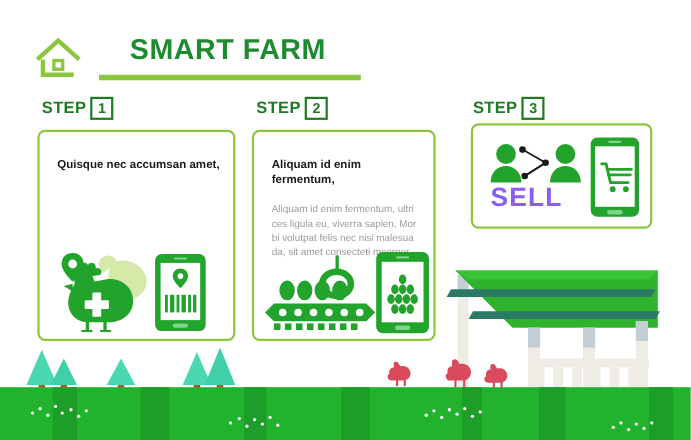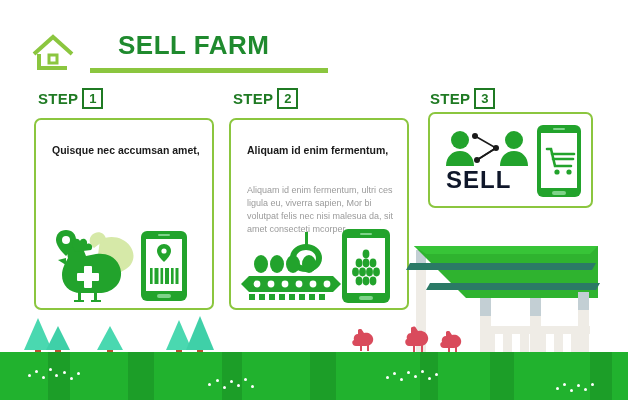--- a/index.html
+++ b/index.html
@@ -27,21 +27,21 @@
     width:17px;height:17px;border:2px solid #1f7a23;color:#1f7a23;
     font-size:13px;font-weight:bold;line-height:1;
   }
   #step1{left:38px;top:88px;}
   #step2{left:233px;top:88px;}
   #step3{left:430px;top:88px;}
 
   
   .card{position:absolute;border:2px solid #8bc63f;border-radius:7px;background:#fff;box-sizing:border-box;}
   #card1{left:34px;top:118px;width:180px;height:192px;}
-  #card2{left:229px;top:118px;width:180px;height:192px;}
+  #card2{left:229px;top:118px;width:167px;height:192px;}
   #card3{left:428px;top:112px;width:165px;height:96px;}
 
   .card-head{
     position:absolute;left:16px;top:24px;right:12px;
     font-size:10.5px;font-weight:bold;color:#1a1a1a;line-height:1.2;
   }
   .card-body{
     position:absolute;left:16px;right:12px;
     font-size:9px;color:#9b9b9b;line-height:1.45;
   }
@@ -65,21 +65,21 @@
 <div id="stage">
 
   <div class="header">
     <span class="house-icon">
       <svg width="46" height="40" viewBox="0 0 46 40">
         <path d="M4 22 L23 5 L42 22" fill="none" stroke="#8bc63f" stroke-width="4" stroke-linejoin="miter"></path>
         <path d="M9 22 L9 36 L37 36" fill="none" stroke="#8bc63f" stroke-width="4"></path>
         <rect x="19" y="23" width="8" height="8" fill="none" stroke="#8bc63f" stroke-width="3"></rect>
       </svg>
     </span>
-    <div class="title">SELL FARM</div>
+    <div class="title">SMART FARM</div>
     <div class="title-rule"></div>
   </div>
 
   <div class="step" id="step1">
     <span>STEP</span>
     <span class="num">1</span>
   </div>
   <div class="step" id="step2">
     <span>STEP</span>
     <span class="num">2</span>
@@ -219,21 +219,21 @@
           <path d="M52 22 L33 34"></path>
         </g>
         <g fill="#1a1a1a">
           <circle cx="31" cy="10" r="3"></circle>
           <circle cx="52" cy="22" r="3"></circle>
           <circle cx="33" cy="34" r="3"></circle>
         </g>
       </svg>
     </span>
 
-    <div style="position:absolute;left:16px;top:52px;font-size:24px;font-weight:bold;color:#0f172a;letter-spacing:1px;">SELL</div>
+    <div style="position:absolute;left:16px;top:52px;font-size:24px;font-weight:bold;color:#8b5cf6;letter-spacing:1px;">SELL</div>
 
     <span class="art" style="left:106px;top:10px;">
       <svg width="48" height="76" viewBox="0 0 48 76">
         <rect x="1" y="1" width="44" height="72" rx="6" fill="#22a32c"></rect>
         <rect x="5" y="9" width="36" height="55" fill="#ffffff"></rect>
         <rect x="17" y="4" width="12" height="2" rx="1" fill="#7fd38a"></rect>
         <rect x="16" y="67" width="14" height="4" rx="2" fill="#7fd38a"></rect>
         <g stroke="#22a32c" stroke-width="2.6" fill="none" stroke-linecap="round">
           <path d="M11 25 L15 25 L19 42 L35 42"></path>
           <path d="M16 30 L38 30"></path>

